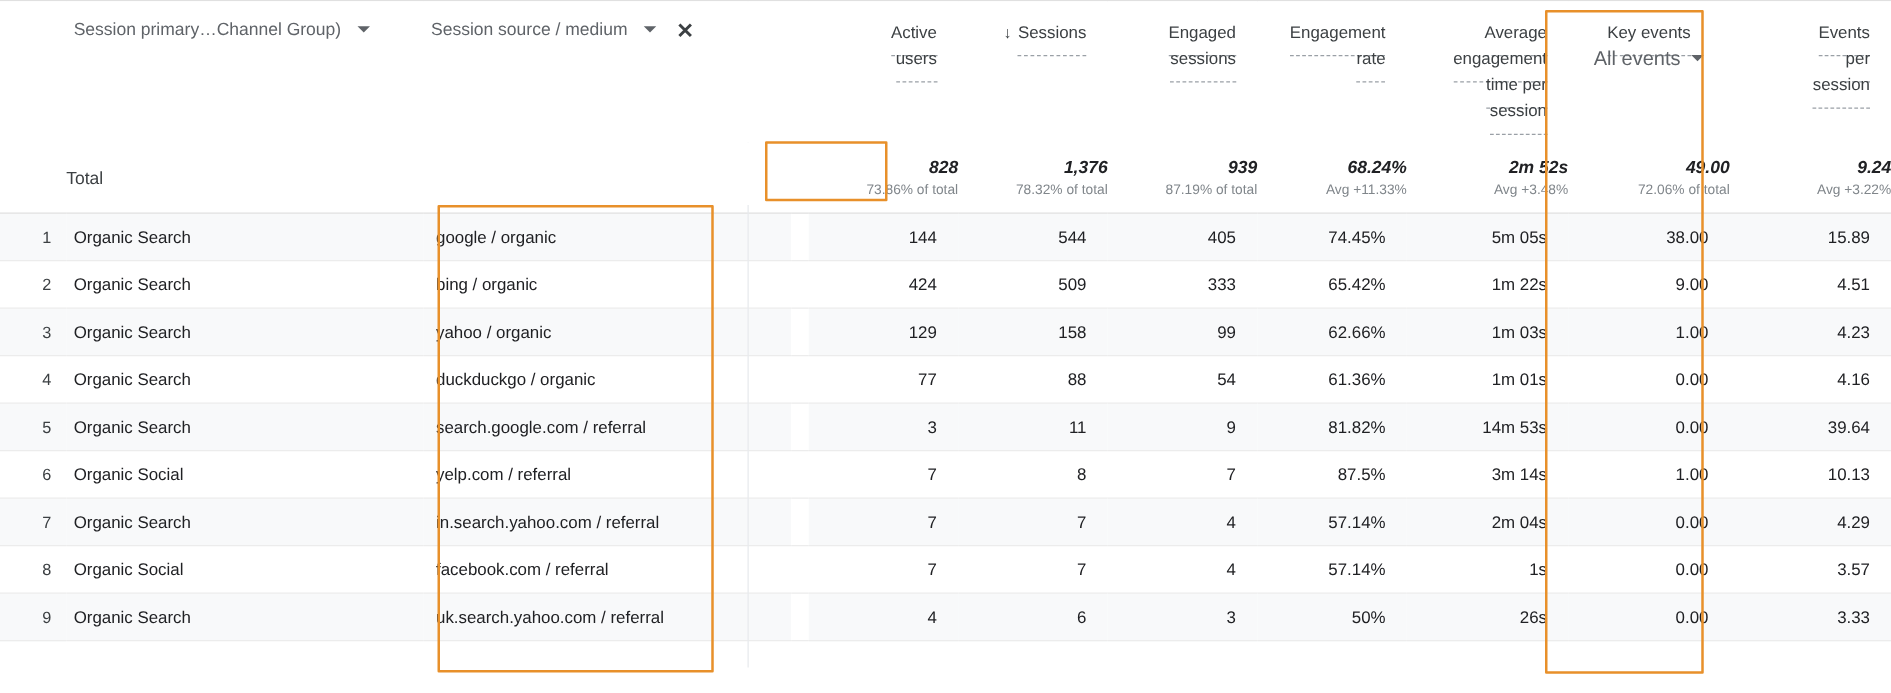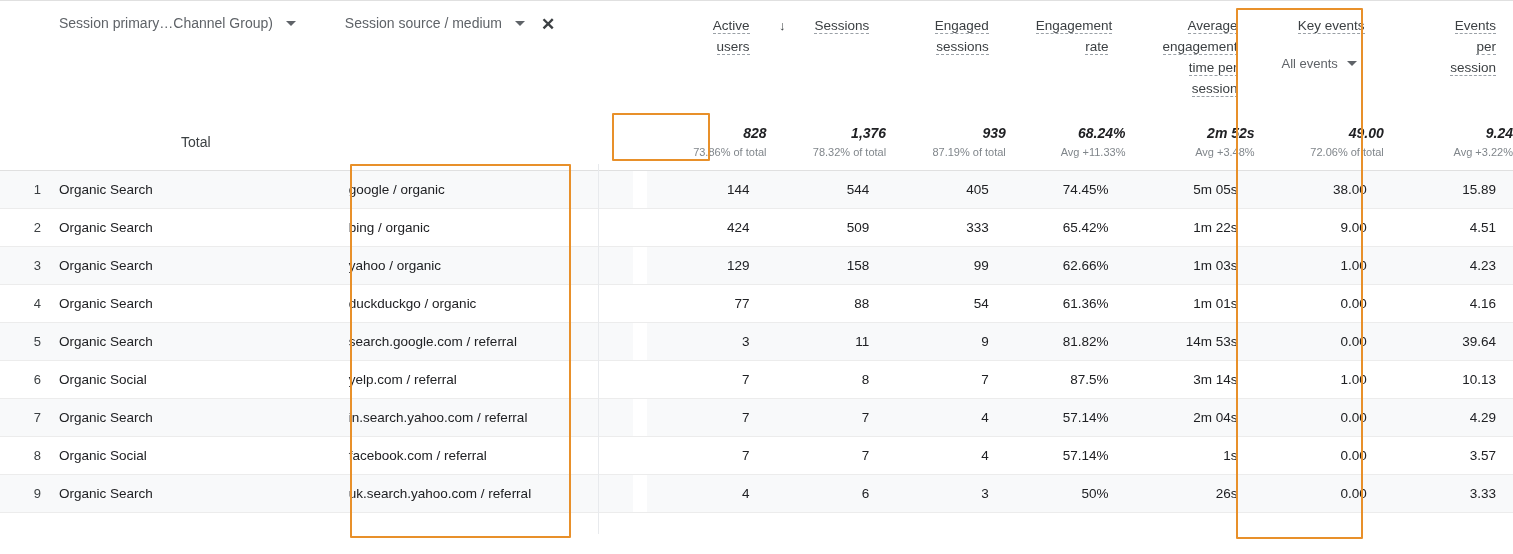--- a/index.html
+++ b/index.html
@@ -83,33 +83,32 @@
     text-align: right;
     font-size: 13.5px;
     color: #3c4043;
     padding: 14px 17px 0 6px;
     vertical-align: top;
     line-height: 21px;
   }
   .metric-head .mlabel {
     border-bottom: 1px dashed #9aa0a6;
     display: inline;
-    padding-bottom: 0;
-    margin-left: 24px;
+    padding-bottom: 11px;
   }
   .sort-arrow {
     font-size: 13px;
     color: #3c4043;
     margin-right: 5px;
   }
   .subselect {
     display: block;
-    font-size: 13px;
+    font-size: 16px;
     color: #5f6368;
-    margin-top: 17px;
+    margin-top: 1px;
     white-space: nowrap;
   }
   .subselect .caret2 {
     display: inline-block;
     width: 0; height: 0;
     border-left: 5px solid transparent;
     border-right: 5px solid transparent;
     border-top: 5px solid #5f6368;
     margin-left: 9px;
     vertical-align: middle;
@@ -120,21 +119,21 @@
   tr.total-row td {
     padding: 0;
     height: 56px;
     border-bottom: 1px solid #e0e0e0;
     background: #fff;
     vertical-align: middle;
   }
   .total-label {
     font-size: 14px;
     color: #3c4043;
-    text-align: center;
+    text-align: left;
     padding-left: 6px;
   }
   .total-cell {
     text-align: right;
     padding: 0 17px 0 6px;
   }
   .total-val {
     font-size: 14px;
     font-weight: bold;
     color: #202124;

